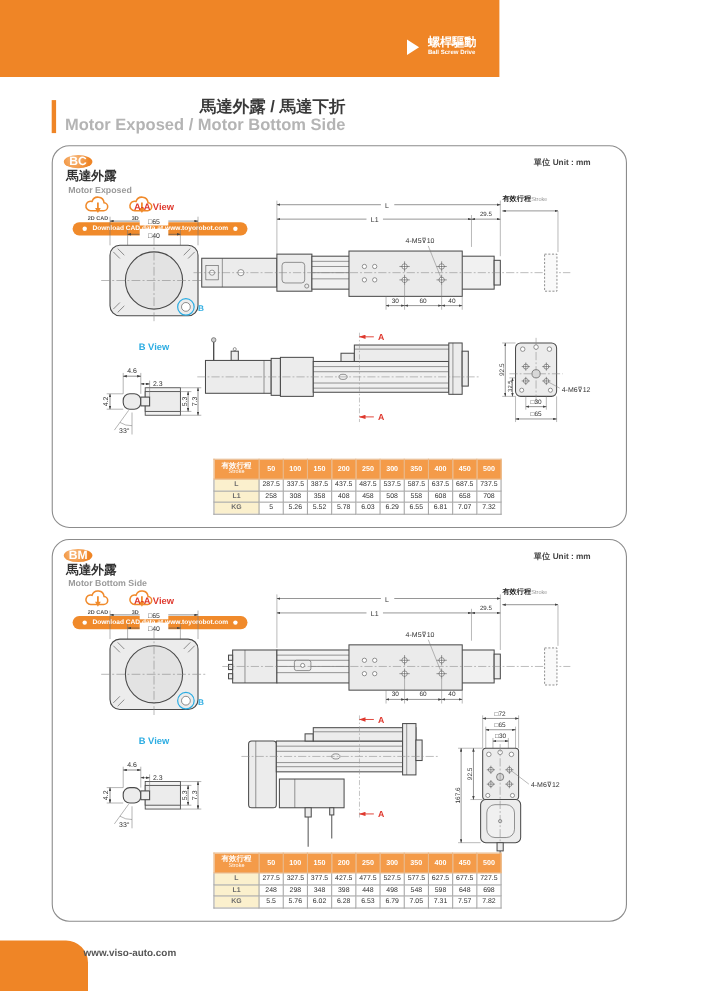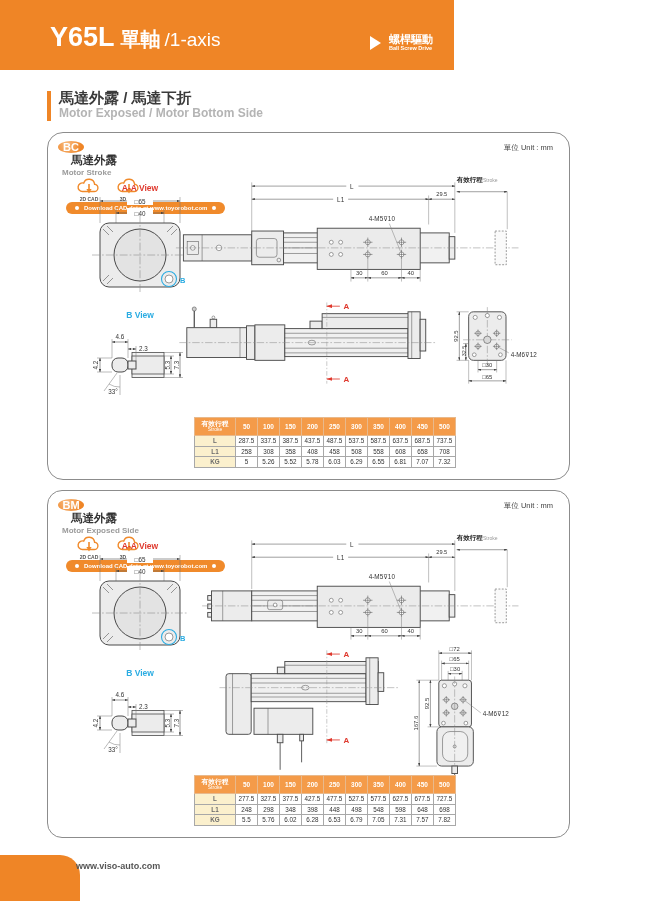--- a/index.html
+++ b/index.html
@@ -13,40 +13,40 @@
   .hdr-title .cn{font-size:20px;font-weight:bold;margin-left:6px;}
   .hdr-title .ax{font-size:19px;font-weight:normal;margin-left:4px;}
   .badge{position:absolute;left:370px;top:33px;display:flex;align-items:center;gap:8px;color:#fff;}
   .tri{width:0;height:0;border-left:11px solid #fff;border-top:7px solid transparent;border-bottom:7px solid transparent;}
   .badge .b1{font-size:11px;font-weight:bold;line-height:12px;}
   .badge .b2{font-size:5.5px;font-weight:bold;line-height:7px;}
 
   
   .sect{position:absolute;left:47px;top:88px;}
   .sect .bar{position:absolute;left:0;top:3px;width:4px;height:30px;background:#EF8526;}
-  .sect .t1{margin-left:12px;font-size:15px;font-weight:bold;color:#3A3A3A;line-height:19px;}
-  .sect .t2{margin-left:12px;font-size:12px;font-weight:bold;color:#B4B4B4;line-height:13px;}
+  .sect .t1{margin-left:12px;font-size:15px;font-weight:bold;color:#3A3A3A;line-height:19px;text-align:right;}
+  .sect .t2{margin-left:12px;font-size:15px;font-weight:bold;color:#B4B4B4;line-height:13px;}
 
   
   .panel{position:absolute;left:47px;width:523px;height:348px;border:1.5px solid #8C8C8C;border-radius:16px;background:#fff;box-sizing:border-box;}
   #panel-bc{top:132px;}
-  #panel-bm{top:490px;border-radius:15px;}
+  #panel-bm{top:490px;}
   .phead{position:absolute;left:10px;top:8px;height:28px;display:flex;flex-direction:column;}
   .pcircle{width:26px;height:26px;border-radius:50%;background:radial-gradient(circle at 35% 30%,#F8BC82,#EF8526 75%);color:#fff;font-size:11px;font-weight:bold;display:flex;align-items:center;justify-content:center;}
-  .ptitle-cn{margin-left:13px;font-size:11.5px;font-weight:bold;color:#333;}
+  .ptitle-cn{margin-left:2px;font-size:11.5px;font-weight:bold;color:#333;}
   .ptitle-en{margin-left:4px;font-size:8px;font-weight:bold;color:#9B9B9B;}
   .cadicons{display:flex;gap:6px;margin-left:14px;}
   .cad{display:flex;flex-direction:column;align-items:center;width:34px;}
   .cad svg{display:block;}
   .cad .lbl{font-size:5px;font-weight:bold;color:#555;margin-top:1px;}
   .pill{margin-left:8px;background:#F08A2B;color:#fff;font-size:6px;font-weight:bold;border-radius:8px;padding:3px 9px;white-space:nowrap;display:flex;align-items:center;}
   .pill::before,.pill::after{content:"";width:4px;height:4px;border-radius:50%;background:#fff;display:inline-block;}
   .pill::before{margin-right:5px;}
   .pill::after{margin-left:5px;}
-  .unit{position:absolute;right:16px;top:10px;font-size:7.5px;font-weight:normal;color:#444;}
+  .unit{position:absolute;right:32px;top:10px;font-size:7.5px;font-weight:bold;color:#444;}
 
   
   svg{overflow:visible;}
   svg text{font-family:"Liberation Sans","DejaVu Sans",sans-serif;fill:#333;}
   .o{fill:#ECECEC;stroke:#4A4A4A;stroke-width:1;}
   .o2{fill:#F2F2F2;stroke:#4A4A4A;stroke-width:.8;}
   .i{fill:none;stroke:#4A4A4A;stroke-width:.55;}
   .ih{fill:#fff;stroke:#4A4A4A;stroke-width:.55;}
   .el{stroke:#777;stroke-width:.5;fill:none;}
   .dl{stroke:#555;stroke-width:.6;fill:none;marker-start:url(#ar);marker-end:url(#ar);}
@@ -93,43 +93,40 @@
     </marker>
     <marker id="arr" viewBox="0 0 6 4" markerWidth="7" markerHeight="5" refX="0.4" refY="2" orient="auto">
       <path d="M6,0 L0,2 L6,4 z" fill="#DF392E"></path>
     </marker>
   </defs>
 </svg>
 
 <div id="page">
 
   <div class="hdr">
-    <div class="hdr-title">
-      <span class="model">Y65L</span><span class="cn">單軸</span><span class="ax">/1-axis</span>
-    </div>
     <div class="badge">
       <span class="tri"></span>
       <span>
         <div class="b1">螺桿驅動</div>
         <div class="b2">Ball Screw Drive</div>
       </span>
     </div>
   </div>
 
   <div class="sect">
     <div class="bar"></div>
     <div class="t1">馬達外露 / 馬達下折</div>
     <div class="t2">Motor Exposed / Motor Bottom Side</div>
   </div>
 
   <div class="panel" id="panel-bc">
     <div class="phead">
       <div class="pcircle">BC</div>
       <div class="ptitle-cn">馬達外露</div>
-      <div class="ptitle-en">Motor Stroke</div>
+      <div class="ptitle-en">Motor Exposed</div>
       <div class="cadicons">
         <div class="cad">
           <svg width="26" height="18" viewBox="0 0 26 18">
             <path d="M6.5,14.5 a4.3,4.3 0 1 1 1.2,-8.4 a5.6,5.6 0 0 1 10.9,1.2 a3.6,3.6 0 0 1 -0.6,7.2 z" fill="#fff" stroke="#F08A2B" stroke-width="1.4"></path>
             <line x1="13" y1="7" x2="13" y2="13" stroke="#F08A2B" stroke-width="1.6"></line>
             <path d="M10.4,12 L15.6,12 L13,16.6 z" fill="#F08A2B"></path>
           </svg>
           <span class="lbl">2D CAD</span>
         </div>
         <div class="cad">
@@ -393,21 +390,21 @@
             <td>7.32</td>
           </tr>
         </tbody>
       </table>
   </div>
 
   <div class="panel" id="panel-bm">
     <div class="phead">
       <div class="pcircle">BM</div>
       <div class="ptitle-cn">馬達外露</div>
-      <div class="ptitle-en">Motor Exposed Side</div>
+      <div class="ptitle-en">Motor Bottom Side</div>
       <div class="cadicons">
         <div class="cad">
           <svg width="26" height="18" viewBox="0 0 26 18">
             <path d="M6.5,14.5 a4.3,4.3 0 1 1 1.2,-8.4 a5.6,5.6 0 0 1 10.9,1.2 a3.6,3.6 0 0 1 -0.6,7.2 z" fill="#fff" stroke="#F08A2B" stroke-width="1.4"></path>
             <line x1="13" y1="7" x2="13" y2="13" stroke="#F08A2B" stroke-width="1.6"></line>
             <path d="M10.4,12 L15.6,12 L13,16.6 z" fill="#F08A2B"></path>
           </svg>
           <span class="lbl">2D CAD</span>
         </div>
         <div class="cad">

